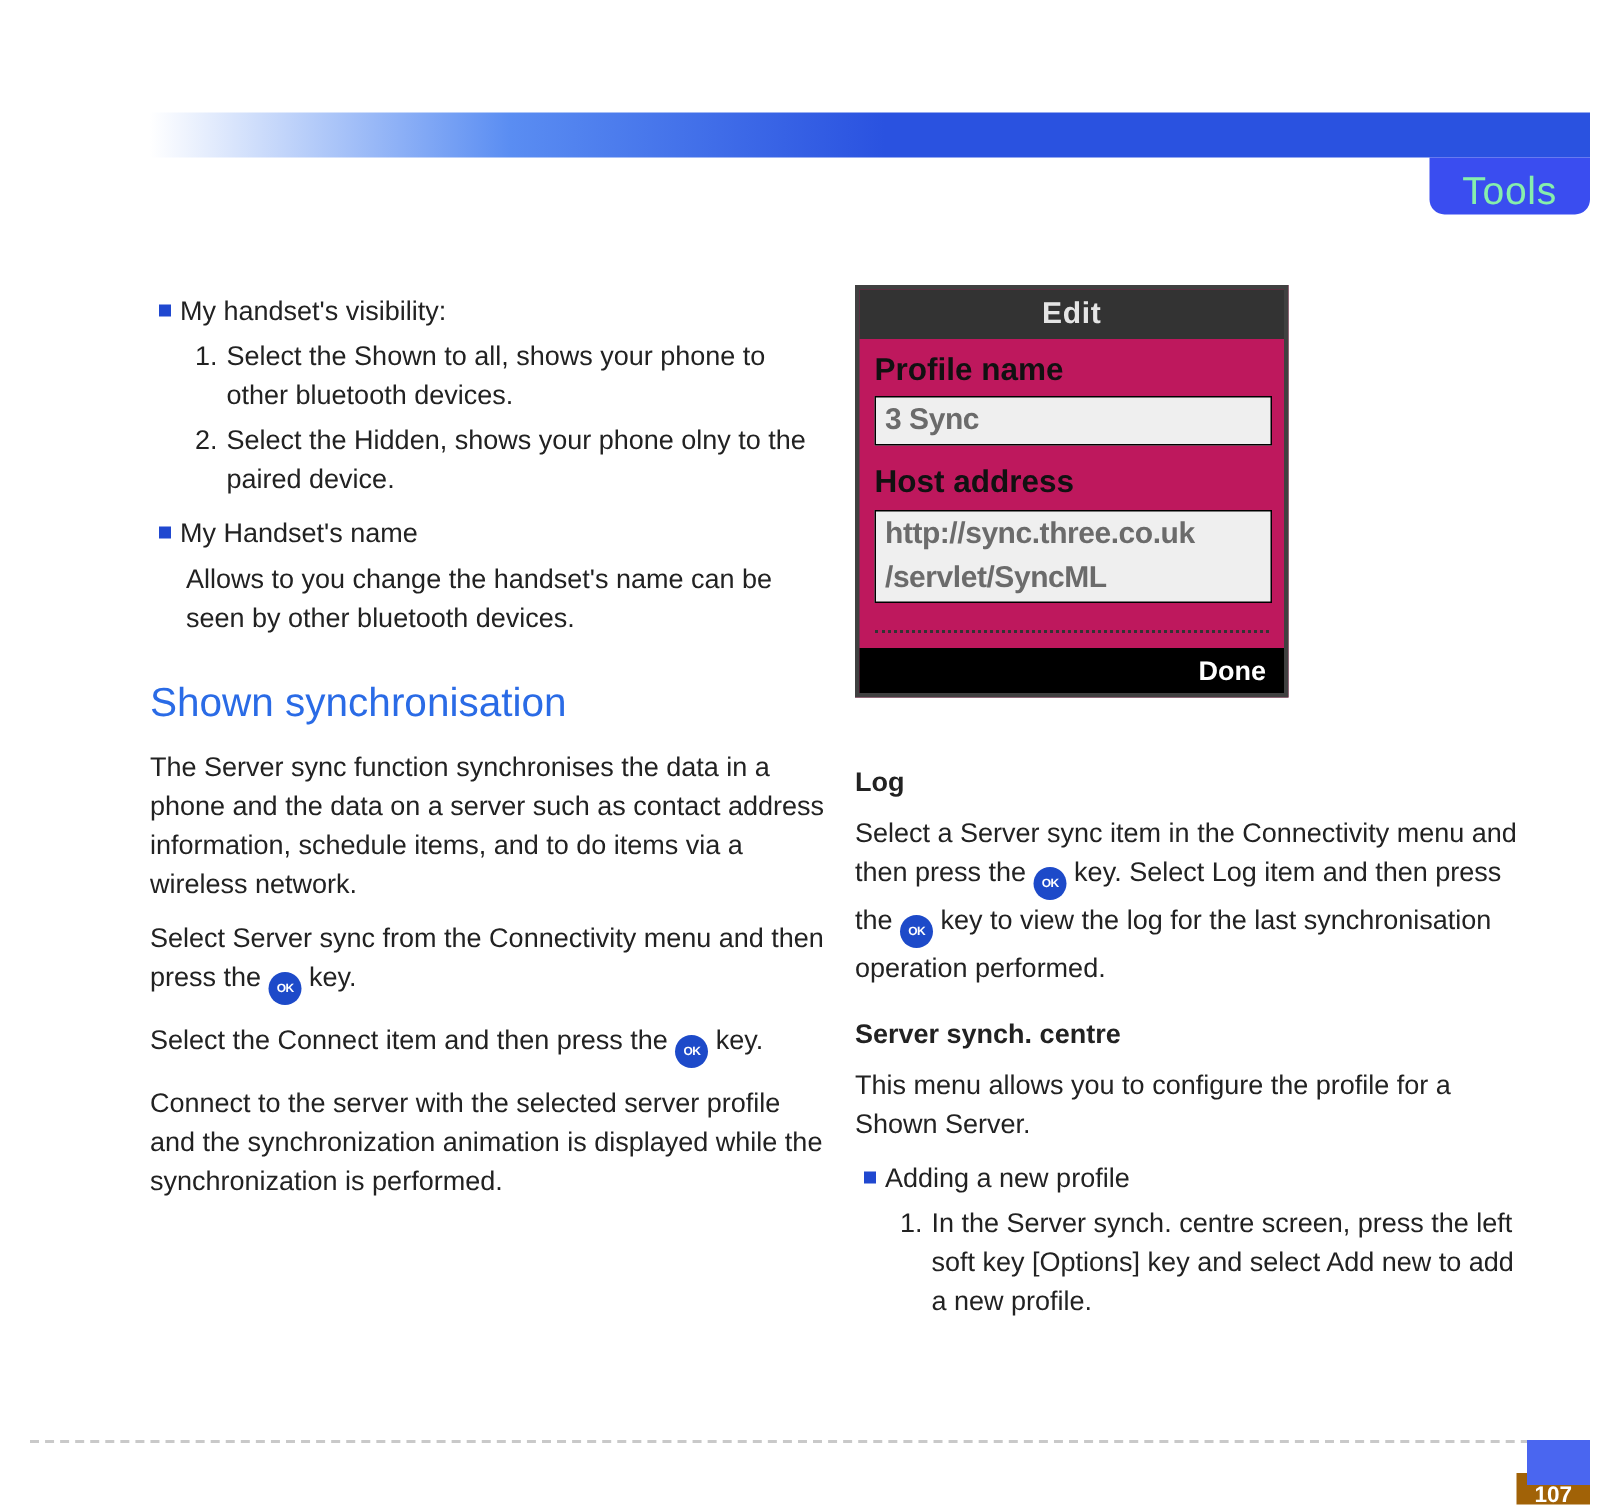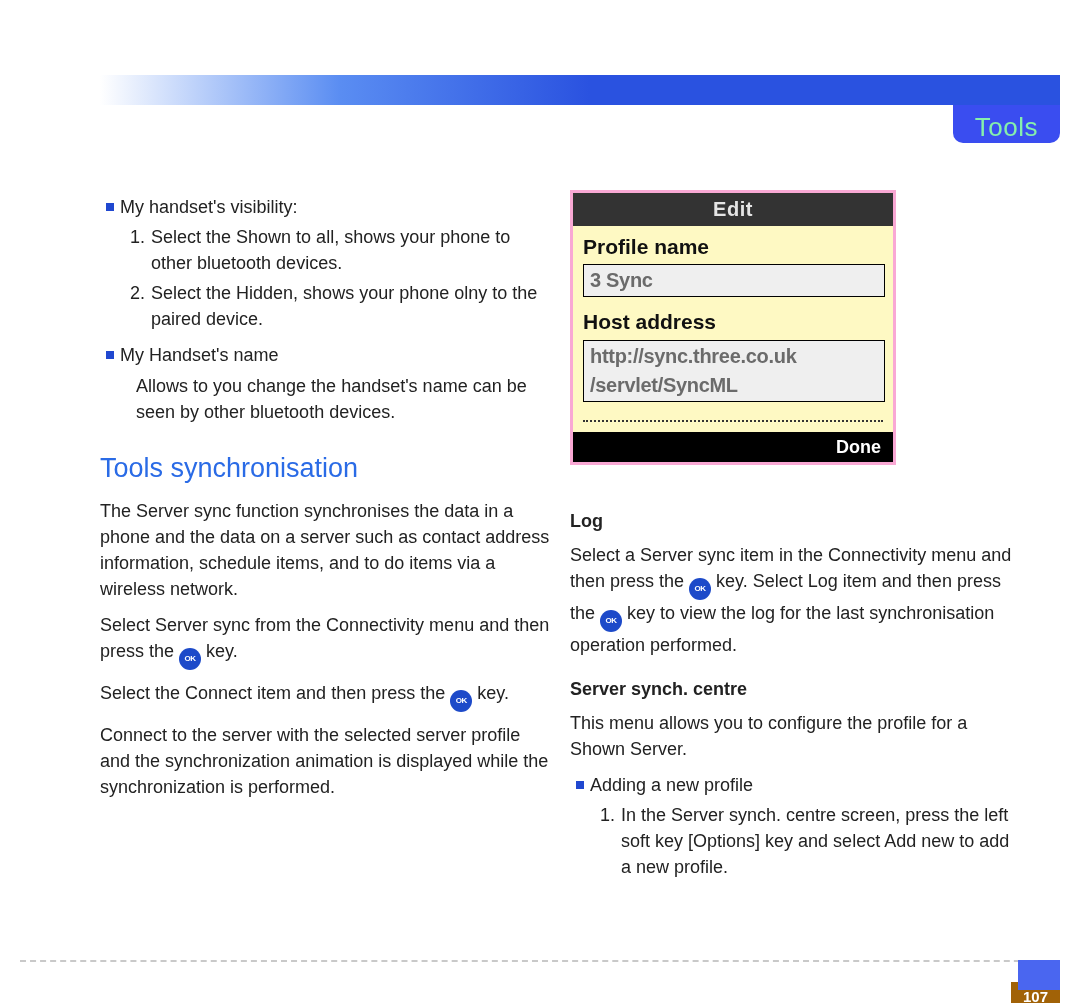--- a/index.html
+++ b/index.html
@@ -11,30 +11,30 @@
   .title-chip { position: absolute; right: 20px; top: 105px; height: 38px; background: #3a4df0; color: #86efac; font-size: 26px; padding: 4px 22px 0 22px; border-bottom-left-radius: 10px; border-bottom-right-radius: 10px; letter-spacing: 0.5px; font-weight: 400; }
 
   .content { position: absolute; left: 100px; right: 20px; top: 190px; display: flex; gap: 40px; }
   .col { width: 450px; }
 
   .bullet-sq { display: inline-block; width: 8px; height: 8px; background: #2048d0; margin-right: 6px; vertical-align: 2px; }
   .bullet-item { margin: 4px 0 4px 6px; }
   .sub-ol { margin-left: 30px; margin-bottom: 10px; }
   .sub-ol .num-row { display: flex; gap: 6px; margin: 4px 0; }
   .sub-ol .num-row .n { flex: 0 0 auto; }
-  .after-bullet { margin-left: 36px; margin-bottom: 10px; }
+  .after-bullet { margin-left: 24px; margin-bottom: 10px; }
 
   h2.sync { color: #2a6be6; font-weight: 400; font-size: 27px; margin: 24px 0 10px 0; }
   .para { margin: 6px 0 10px 0; }
   .sub-h { font-weight: bold; margin: 18px 0 8px 0; }
 
   .ok-key { display: inline-flex; width: 22px; height: 22px; border-radius: 50%; background: #1d4ac9; color: #fff; font-size: 8px; font-weight: bold; align-items: center; justify-content: center; vertical-align: -4px; letter-spacing: -0.5px; }
 
   
-  .phone { position: absolute; left: 570px; top: 190px; width: 326px; border: 3px solid #f9a8d4; background: #fef9c3; font-family: 'Arial Narrow', Arial, sans-serif; }
+  .phone { position: absolute; left: 570px; top: 190px; width: 289px; border: 3px solid #404040; background: #be185d; font-family: 'Arial Narrow', Arial, sans-serif; }
   .ph-title { background: #333; color: #e5e5e5; text-align: center; font-weight: bold; padding: 2px 0; font-size: 20px; letter-spacing: 0.5px; }
   .ph-body { padding: 4px 8px 8px 10px; }
   .ph-label { font-weight: bold; font-size: 21px; color: #111; margin-top: 2px; }
   .ph-field { border: 1px solid #000; background: #efefef; color: #6b6b6b; font-size: 20px; padding: 1px 6px; margin: 2px 0 10px 0; letter-spacing: -0.3px; font-weight: bold; }
   .ph-field .l2 { display:block; }
   .ph-dots { border-bottom: 2px dotted #333; margin: 0 10px 10px 10px; height: 2px; }
   .ph-footer { background: #000; color: #fff; font-weight: bold; text-align: right; padding: 2px 12px 2px 12px; font-size: 18px; }
 
   
   .foot-line { position: absolute; left: 20px; right: 20px; top: 960px; border-top: 2px dashed #c9c9c9; }
@@ -66,21 +66,21 @@
             <span class="n">2.</span>
             <span>Select the Hidden, shows your phone olny to the paired device.</span>
           </div>
       </div>
 
       <div class="bullet-item">
         <span class="bullet-sq"></span><span>My Handset's name</span>
       </div>
       <div class="after-bullet">Allows to you change the handset's name can be seen by other bluetooth devices.</div>
 
-      <h2 class="sync">Tools synchronisation</h2>
+      <h2 class="sync">Shown synchronisation</h2>
       <div class="para">The Server sync function synchronises the data in a phone and the data on a server such as contact address information, schedule items, and to do items via a wireless network.</div>
 
       <div class="para">
         <span>Select Server sync from the Connectivity menu and then press the </span><span class="ok-key">OK</span><span> key.</span>
       </div>
       <div class="para">
         <span>Select the Connect item and then press the </span><span class="ok-key">OK</span><span> key.</span>
       </div>
       <div class="para">Connect to the server with the selected server profile and the synchronization animation is displayed while the synchronization is performed.</div>
     </div>

